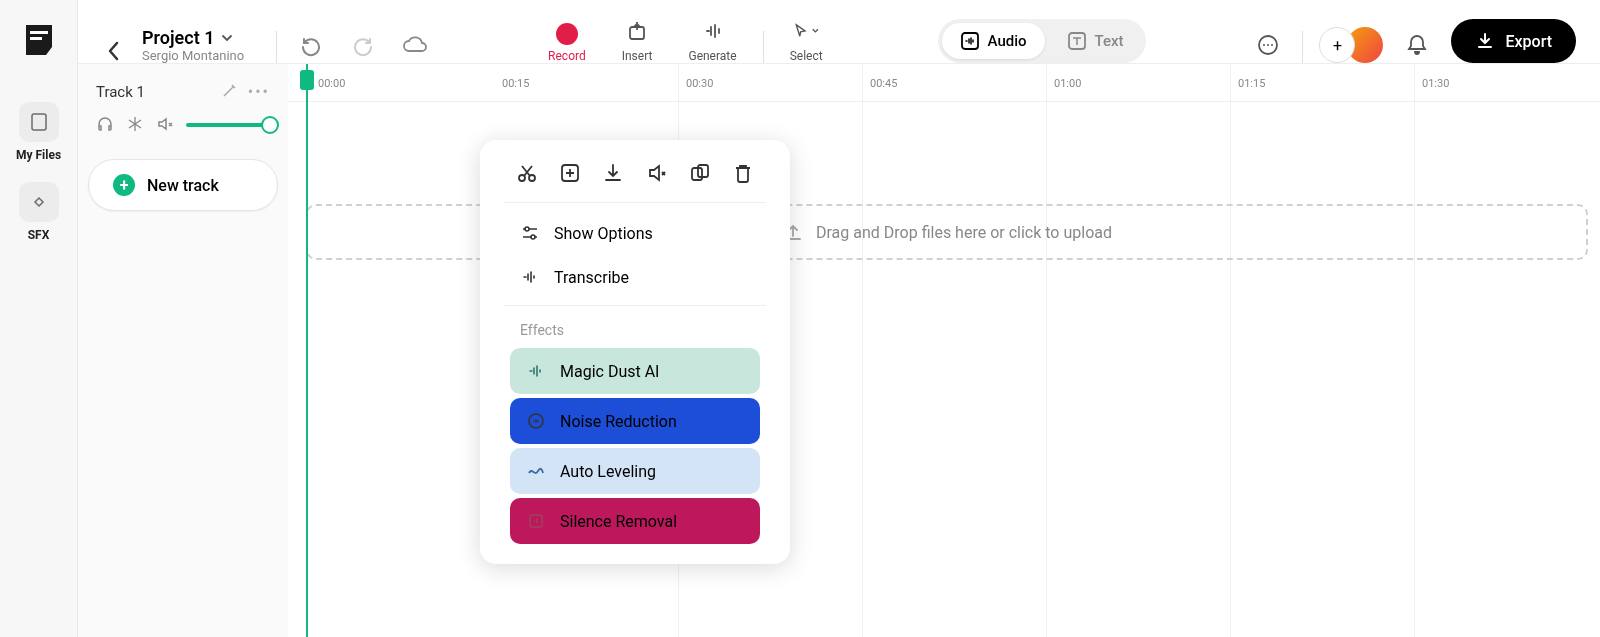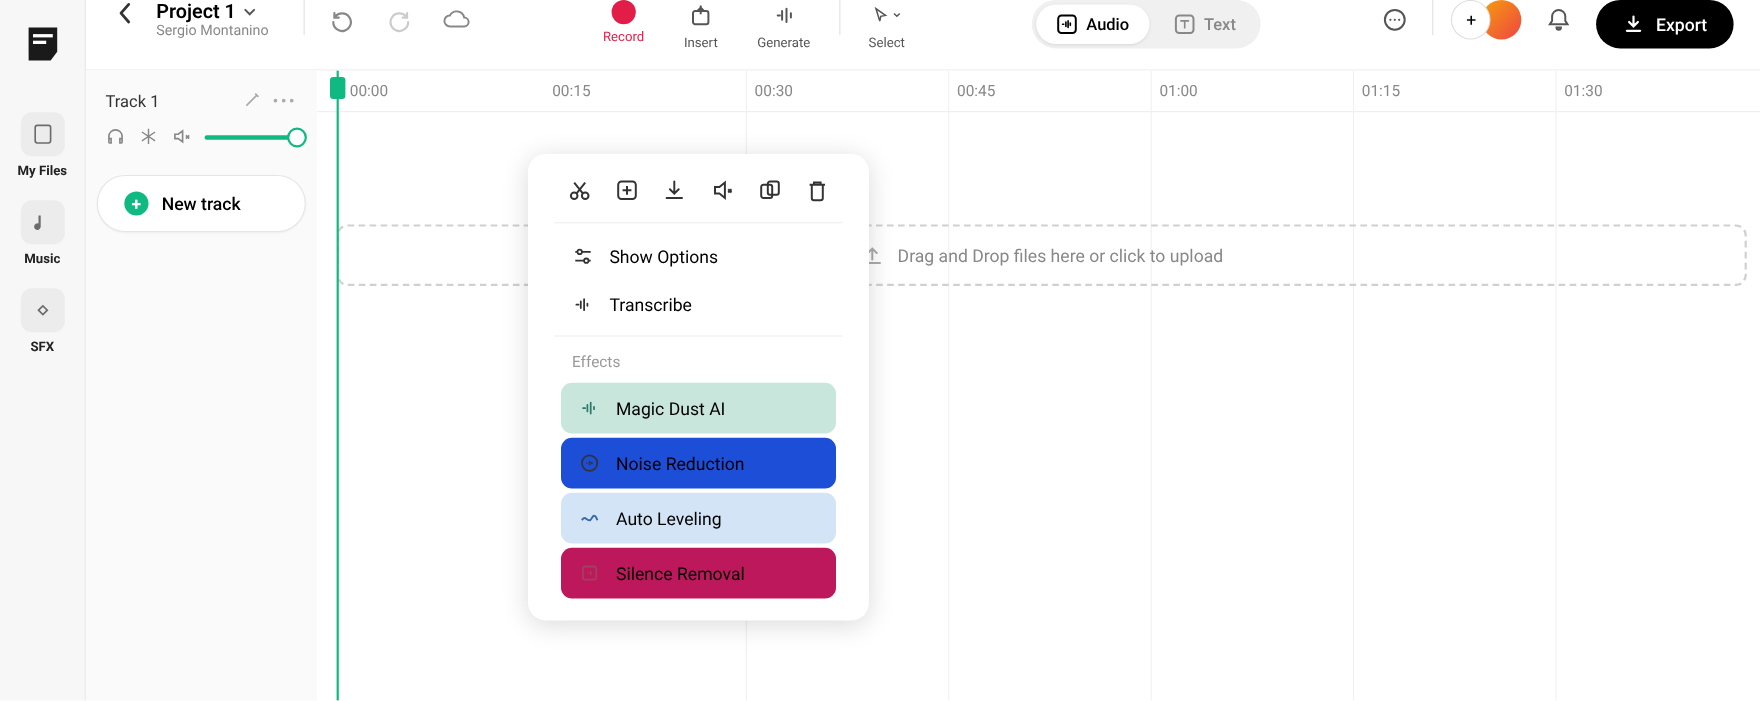--- a/index.html
+++ b/index.html
@@ -4,21 +4,21 @@
 <style>
 *{margin:0;padding:0;box-sizing:border-box;font-family:-apple-system,BlinkMacSystemFont,"Segoe UI",Roboto,sans-serif;}
 body{width:1600px;height:637px;background:#fff;overflow:hidden;position:relative;}
 .app{display:flex;height:100%;}
 .sidebar{width:78px;background:#f7f7f7;display:flex;flex-direction:column;align-items:center;padding-top:20px;gap:8px;border-right:1px solid #e8e8e8;font-weight:bold;}
 .logo{width:40px;height:40px;display:flex;align-items:center;justify-content:center;margin-bottom:28px;}
 .side-item{display:flex;flex-direction:column;align-items:center;gap:6px;cursor:pointer;padding:6px 0;width:100%;}
 .side-icon{width:40px;height:40px;background:#ececec;border-radius:10px;display:flex;align-items:center;justify-content:center;color:#6b6b6b;}
 .side-label{font-size:12px;color:#222;}
 .main{flex:1;display:flex;flex-direction:column;}
-.topbar{height:64px;display:flex;align-items:flex-start;padding:0 24px;gap:16px;border-bottom:1px solid #eee;}
+.topbar{height:64px;display:flex;align-items:flex-end;padding:0 24px;gap:16px;border-bottom:1px solid #eee;}
 .back-btn{width:24px;height:24px;display:flex;align-items:center;justify-content:center;cursor:pointer;color:#333;}
 .project-info{display:flex;flex-direction:column;margin-right:16px;}
 .project-title{font-size:18px;font-weight:600;display:flex;align-items:center;gap:6px;}
 .project-user{font-size:13px;color:#888;}
 .divider{width:1px;height:32px;background:#e0e0e0;}
 .tb-btn{display:flex;flex-direction:column;align-items:center;gap:4px;cursor:pointer;padding:0 10px;}
 .tb-btn-icon{width:28px;height:28px;display:flex;align-items:center;justify-content:center;color:#555;}
 .tb-btn-label{font-size:12px;color:#555;}
 .icon-btn{width:36px;height:36px;display:flex;align-items:center;justify-content:center;cursor:pointer;color:#888;border-radius:8px;}
 .record-dot{width:22px;height:22px;background:#e11d48;border-radius:50%;}
@@ -37,21 +37,21 @@
 .track-controls{display:flex;align-items:center;gap:10px;padding:8px;}
 .ctrl-icon{width:20px;height:20px;color:#888;}
 .slider{flex:1;height:4px;background:#10b981;border-radius:2px;position:relative;}
 .slider-thumb{position:absolute;right:0;top:50%;transform:translate(50%,-50%);width:18px;height:18px;background:#fff;border:2px solid #10b981;border-radius:50%;}
 .new-track-btn{margin-top:16px;background:#fff;border:1px solid #e5e5e5;border-radius:30px;padding:14px 24px;display:flex;align-items:center;gap:12px;font-size:16px;font-weight:500;cursor:pointer;box-shadow:0 1px 2px rgba(0,0,0,0.05);}
 .plus-circle{width:22px;height:22px;background:#10b981;border-radius:50%;display:flex;align-items:center;justify-content:center;color:#fff;font-size:16px;font-weight:bold;}
 .timeline{flex:1;position:relative;overflow:hidden;}
 .ruler{height:38px;display:flex;align-items:center;border-bottom:1px solid #eee;position:relative;padding-left:8px;}
 .pin-icon{width:24px;height:24px;color:#888;margin-right:8px;}
 .time-marks{position:absolute;left:0;right:0;top:0;height:100%;}
-.time-mark{position:absolute;top:50%;transform:translateY(-50%);font-size:14px;color:#888;}
+.time-mark{position:absolute;top:50%;transform:translateY(-50%);font-size:11px;color:#888;}
 .playhead{position:absolute;top:0;bottom:0;width:2px;background:#10b981;left:18px;z-index:5;}
 .playhead-handle{position:absolute;top:6px;left:-6px;width:14px;height:20px;background:#10b981;border-radius:3px;}
 .track-row{height:96px;border-bottom:1px solid #f0f0f0;position:relative;}
 .clip{position:absolute;left:18px;top:4px;width:290px;height:88px;background:#d6e9ec;border:1px solid #2d7a8a;border-radius:6px;overflow:hidden;}
 .waveform{position:absolute;left:6px;right:6px;top:8px;height:40px;}
 .clip-label{position:absolute;bottom:6px;left:10px;font-size:13px;color:#2d5a6a;}
 .drop-zone{position:absolute;left:18px;right:12px;top:140px;height:56px;border:2px dashed #d0d0d0;border-radius:10px;display:flex;align-items:center;justify-content:center;gap:12px;color:#888;font-size:16px;}
 .context-menu{position:absolute;left:480px;top:140px;width:310px;background:#fff;border-radius:16px;box-shadow:0 4px 24px rgba(0,0,0,0.15);padding:16px 24px;z-index:100;}
 .menu-toolbar{display:flex;gap:8px;padding:0 6px 12px;border-bottom:1px solid #eee;margin-bottom:8px;justify-content:space-between;}
 .menu-tool{width:34px;height:34px;display:flex;align-items:center;justify-content:center;cursor:pointer;color:#333;border-radius:8px;}
@@ -81,28 +81,20 @@
       <div class="side-icon">
           <svg width="20" height="20" viewBox="0 0 20 20">
             <rect x="3" y="2" width="14" height="16" rx="2" fill="none" stroke="#6b6b6b" stroke-width="1.5"></rect>
           </svg>
         </div>
       <span class="side-label">My Files</span>
     </div>
     <div class="side-item">
       <div class="side-icon">
           <svg width="20" height="20" viewBox="0 0 20 20">
-            <path d="M8 4v10a3 3 0 11-2-2.8V4h2z" fill="#6b6b6b"></path>
-          </svg>
-        </div>
-      <span class="side-label">Music</span>
-    </div>
-    <div class="side-item">
-      <div class="side-icon">
-          <svg width="20" height="20" viewBox="0 0 20 20">
             <path d="M6 10l4-4 4 4-4 4z" fill="none" stroke="#6b6b6b" stroke-width="1.5"></path>
           </svg>
         </div>
       <span class="side-label">SFX</span>
     </div>
   </div>
 
   <div class="main">
     <div class="topbar">
       <div class="back-btn">

